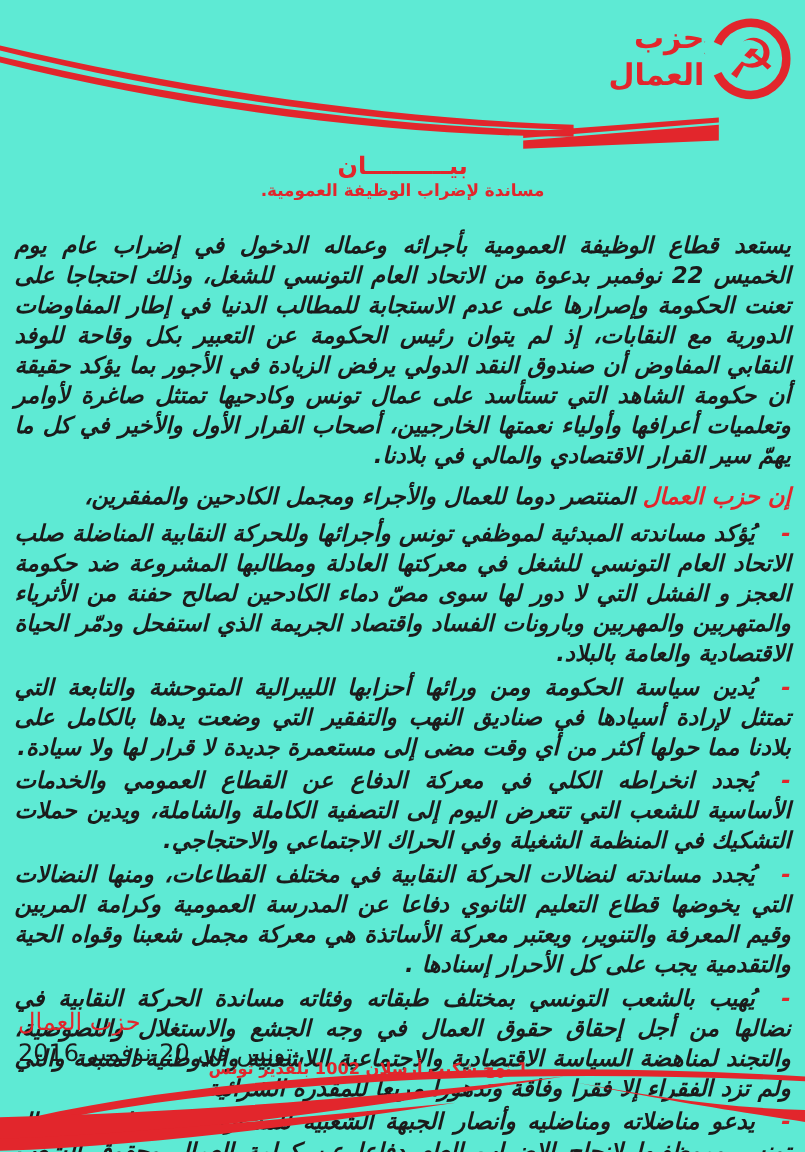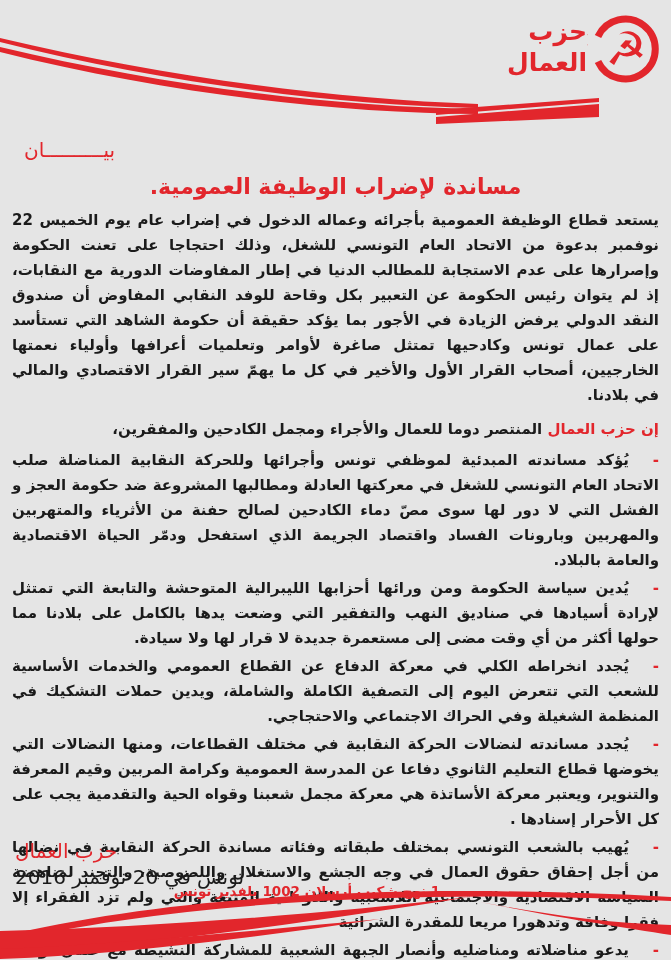--- a/index.html
+++ b/index.html
@@ -1,41 +1,41 @@
 <!DOCTYPE html>
 <html dir="rtl" lang="ar"><head>
 <meta charset="utf-8">
 <style>
   html,body{margin:0;padding:0;background:#fff;}
   .page{
     position:relative;
     width:671px;height:960px;
-    background:#e5e5e5;
+    background:#5eead4;
     overflow:hidden;
     font-family:"DejaVu Sans","Liberation Sans",sans-serif;
     direction:rtl;
     color:#1b1b1b;
   }
   
   .header-swoosh{position:absolute;top:0;left:0;width:671px;height:130px;}
   .logo-text{
     position:absolute;top:16px;right:84px;
     text-align:right;color:#e2262c;font-weight:bold;
     font-size:25px;line-height:1.25;white-space:nowrap;
   }
   .emblem{position:absolute;top:8px;right:8px;width:76px;height:82px;}
   
   .content{position:absolute;top:126px;right:0;left:0;padding:0 12px;}
-  .t1{margin:12px;text-align:left;color:#e2262c;font-size:20px;font-weight:normal;}
-  .t2{margin:1px 0 9px;text-align:center;color:#e2262c;font-size:22px;font-weight:bold;}
+  .t1{margin:0;text-align:center;color:#e2262c;font-size:20px;font-weight:bold;}
+  .t2{margin:1px 0 26px;text-align:center;color:#e2262c;font-size:14px;font-weight:bold;}
   
   .para{
     margin:0 0 9px;
-    font-size:15px;font-weight:bold;line-height:25px;
-    text-align:justify;text-justify:inter-word;
+    font-size:19px;font-weight:bold;line-height:25px;
+    text-align:justify;text-justify:inter-word;font-style:italic;
   }
   .lead{margin-bottom:6px;text-align:right;}
   .red{color:#e2262c;}
   .bullet{margin:0 0 3px;}
   .dash{display:inline-block;min-width:30px;color:#e2262c;font-weight:bold;}
   .signature{position:absolute;top:838px;left:15px;text-align:left;direction:rtl;}
   .signature p{margin:0;font-size:20px;font-weight:normal;line-height:26px;white-space:nowrap;}
   
   .footer{position:absolute;bottom:0;left:0;width:614px;height:85px;}
   .footer-swoosh{position:absolute;top:0;left:0;width:671px;height:85px;}

